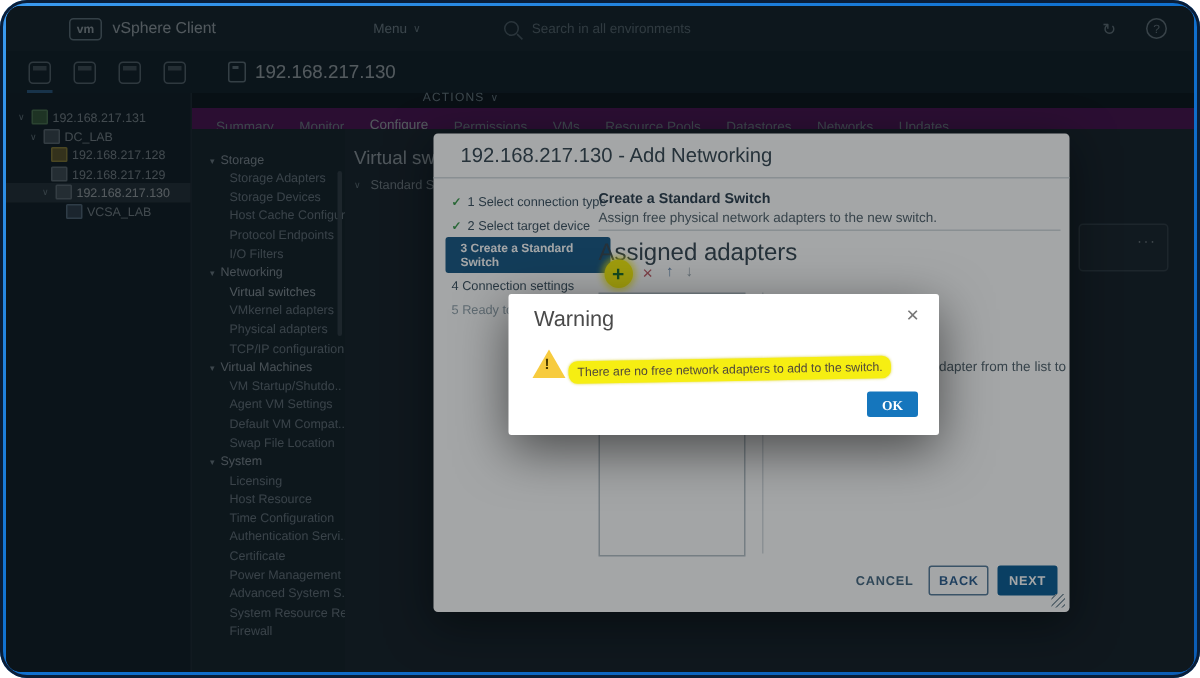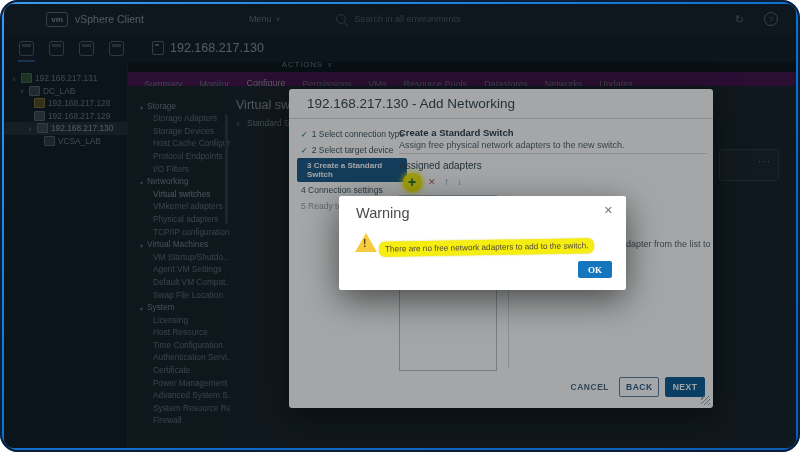--- a/index.html
+++ b/index.html
@@ -77,21 +77,21 @@
   .wz-title{position:absolute;left:18px;top:7px;font-size:13.5px;color:#3a4a55;}
   .wz-hr{position:absolute;left:0;right:0;top:29px;height:1px;background:#d5dbdf;}
   .steps{position:absolute;left:8px;top:37px;width:110px;display:flex;flex-direction:column;}
   .step{font-size:8.5px;color:#3f5463;display:flex;align-items:center;gap:4px;padding:3px 0 3px 4px;}
   .step .chk{color:#3f9d4f;font-size:8px;font-weight:bold;}
   .step.active{background:#1d5b87;color:#fff;border-radius:2px;font-weight:bold;font-size:8px;padding:3px 2px 3px 10px;}
   .step.future{color:#93a3ad;}
   .wz-steptitle{position:absolute;left:110px;top:38px;font-size:9.5px;font-weight:bold;color:#2f4150;}
   .wz-stepdesc{position:absolute;left:110px;top:51px;font-size:9px;color:#55656f;}
   .wz-hr2{position:absolute;left:110px;right:6px;top:64px;height:1px;background:#d5dbdf;}
-  .wz-assigned{position:absolute;left:110px;top:71px;font-size:10px;color:#3a4a55;}
+  .wz-assigned{position:absolute;left:110px;top:71px;font-size:16px;color:#3a4a55;}
   .wz-toolbar{position:absolute;left:110px;top:84px;height:20px;}
   .plus-hi{position:absolute;left:4px;top:0;width:19px;height:19px;border-radius:50%;background:#f7ef0f;box-shadow:0 0 4px 2px rgba(247,239,15,.65);}
   .plus-g{position:absolute;left:9px;top:1px;font-size:14px;font-weight:bold;color:#1e6f2d;}
   .tb-x{position:absolute;left:29px;top:4px;font-size:9px;color:#c2606a;}
   .tb-up{position:absolute;left:45px;top:3px;font-size:10px;color:#6f8fb5;}
   .tb-dn{position:absolute;left:58px;top:3px;font-size:10px;color:#9aa7b0;}
   .listbox{position:absolute;left:110px;top:106px;width:96px;height:174px;border:1px solid #b6c0c7;background:#fdfdfd;}
   .vdiv{position:absolute;left:219px;top:106px;height:174px;width:1px;background:#d8dde1;}
   .hint{position:absolute;left:228px;top:148px;width:196px;font-size:9px;line-height:14px;color:#55656f;}
   .wz-cancel{position:absolute;right:102px;bottom:12px;font-size:8.5px;font-weight:bold;letter-spacing:.5px;color:#4a6b84;background:none;border:none;padding:4px 2px;cursor:pointer;font-family:"Liberation Sans",sans-serif;}

